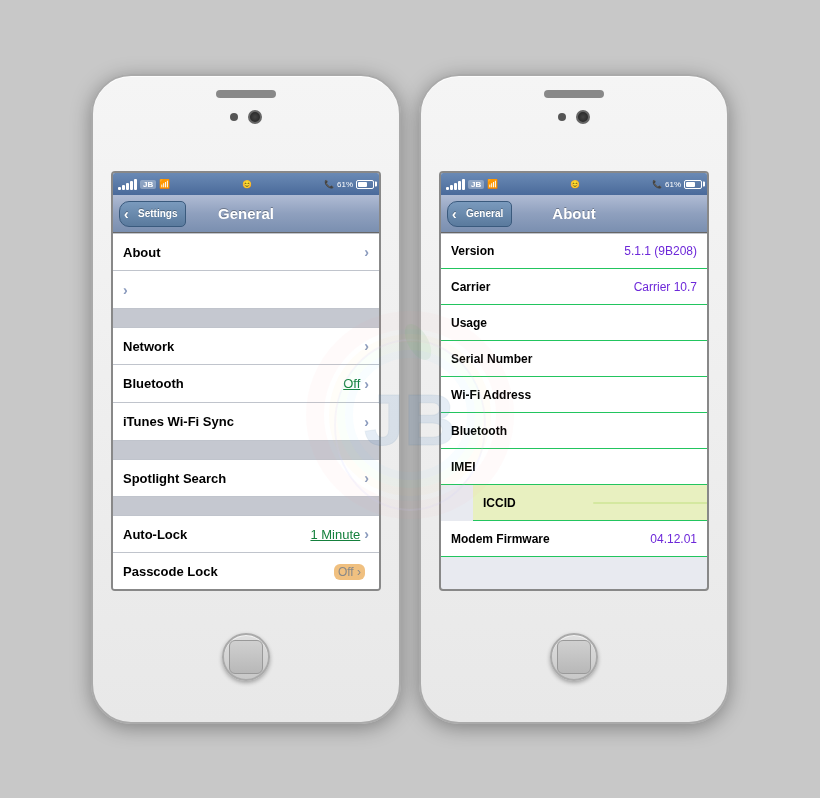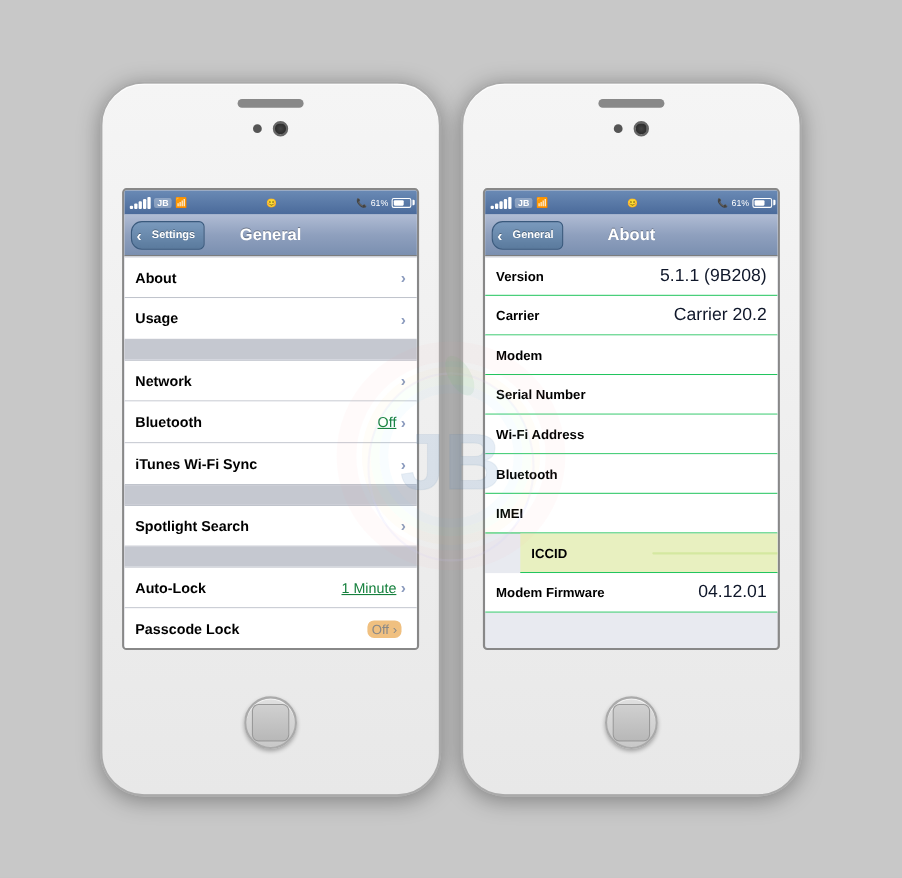--- a/index.html
+++ b/index.html
@@ -280,22 +280,22 @@
 
     .about-label {
       font-size: 12px;
       font-weight: bold;
       color: #000;
       width: 110px;
       flex-shrink: 0;
     }
 
     .about-value {
-      font-size: 16px;
-      color: #0f172a;
+      font-size: 12px;
+      color: #6d28d9;
       flex: 1;
       text-align: right;
     }
 
     .about-value-gray {
       font-size: 11px;
       color: #aaa;
       flex: 1;
       text-align: right;
     }
@@ -395,21 +395,20 @@
       </div>
 
       <div class="settings-list">
 
         <div class="settings-section">
           <div class="settings-item">
             <span class="item-label">About</span>
             <span class="chevron">›</span>
           </div>
           <div class="settings-item">
-            <span class="item-label">Usage</span>
             <span class="chevron">›</span>
           </div>
         </div>
 
         <div class="section-divider"></div>
 
         <div class="settings-section">
           <div class="settings-item">
             <span class="item-label">Network</span>
             <span class="chevron">›</span>
@@ -500,25 +499,25 @@
       <div class="settings-list">
         <div class="settings-section">
 
           <div class="about-item">
             <span class="about-label">Version</span>
             <span class="about-value">5.1.1 (9B208)</span>
           </div>
 
           <div class="about-item">
             <span class="about-label">Carrier</span>
-            <span class="about-value">Carrier 20.2</span>
-          </div>
-
-          <div class="about-item">
-            <span class="about-label">Modem</span>
+            <span class="about-value">Carrier 10.7</span>
+          </div>
+
+          <div class="about-item">
+            <span class="about-label">Usage</span>
             <span class="about-value-gray"></span>
           </div>
 
           <div class="about-item">
             <span class="about-label">Serial Number</span>
             <span class="about-value-gray"></span>
           </div>
 
           <div class="about-item">
             <span class="about-label">Wi-Fi Address</span>

